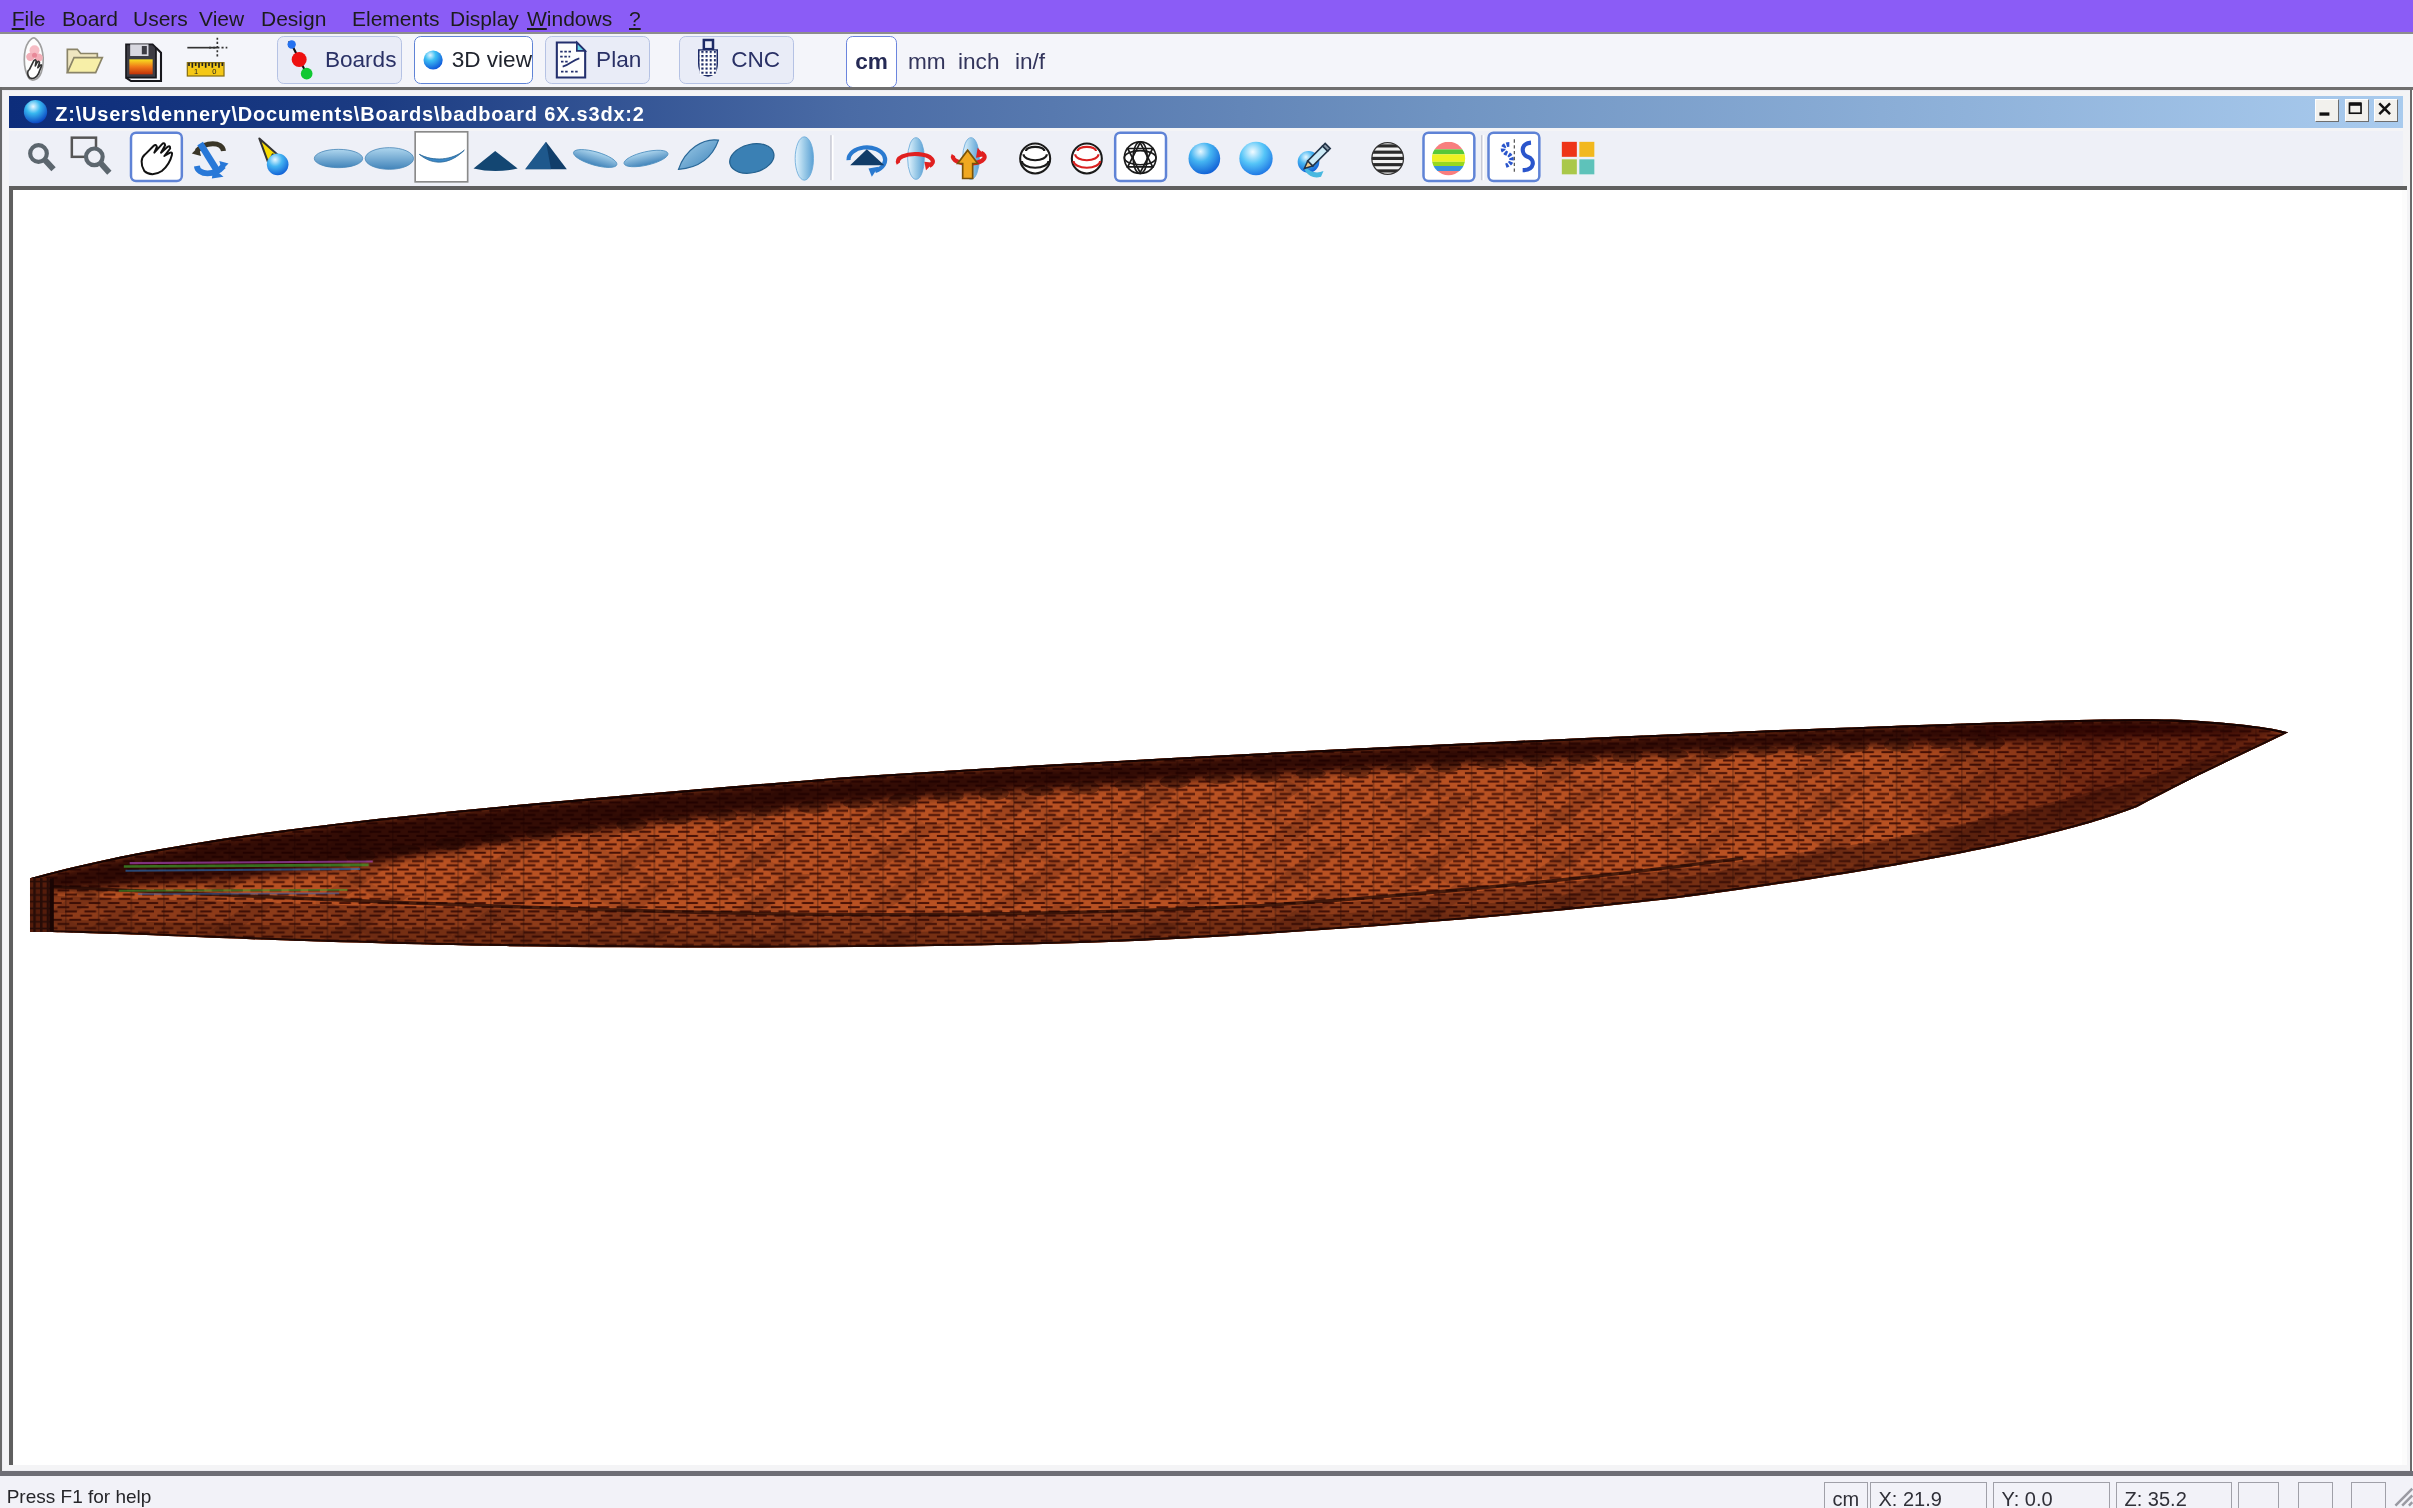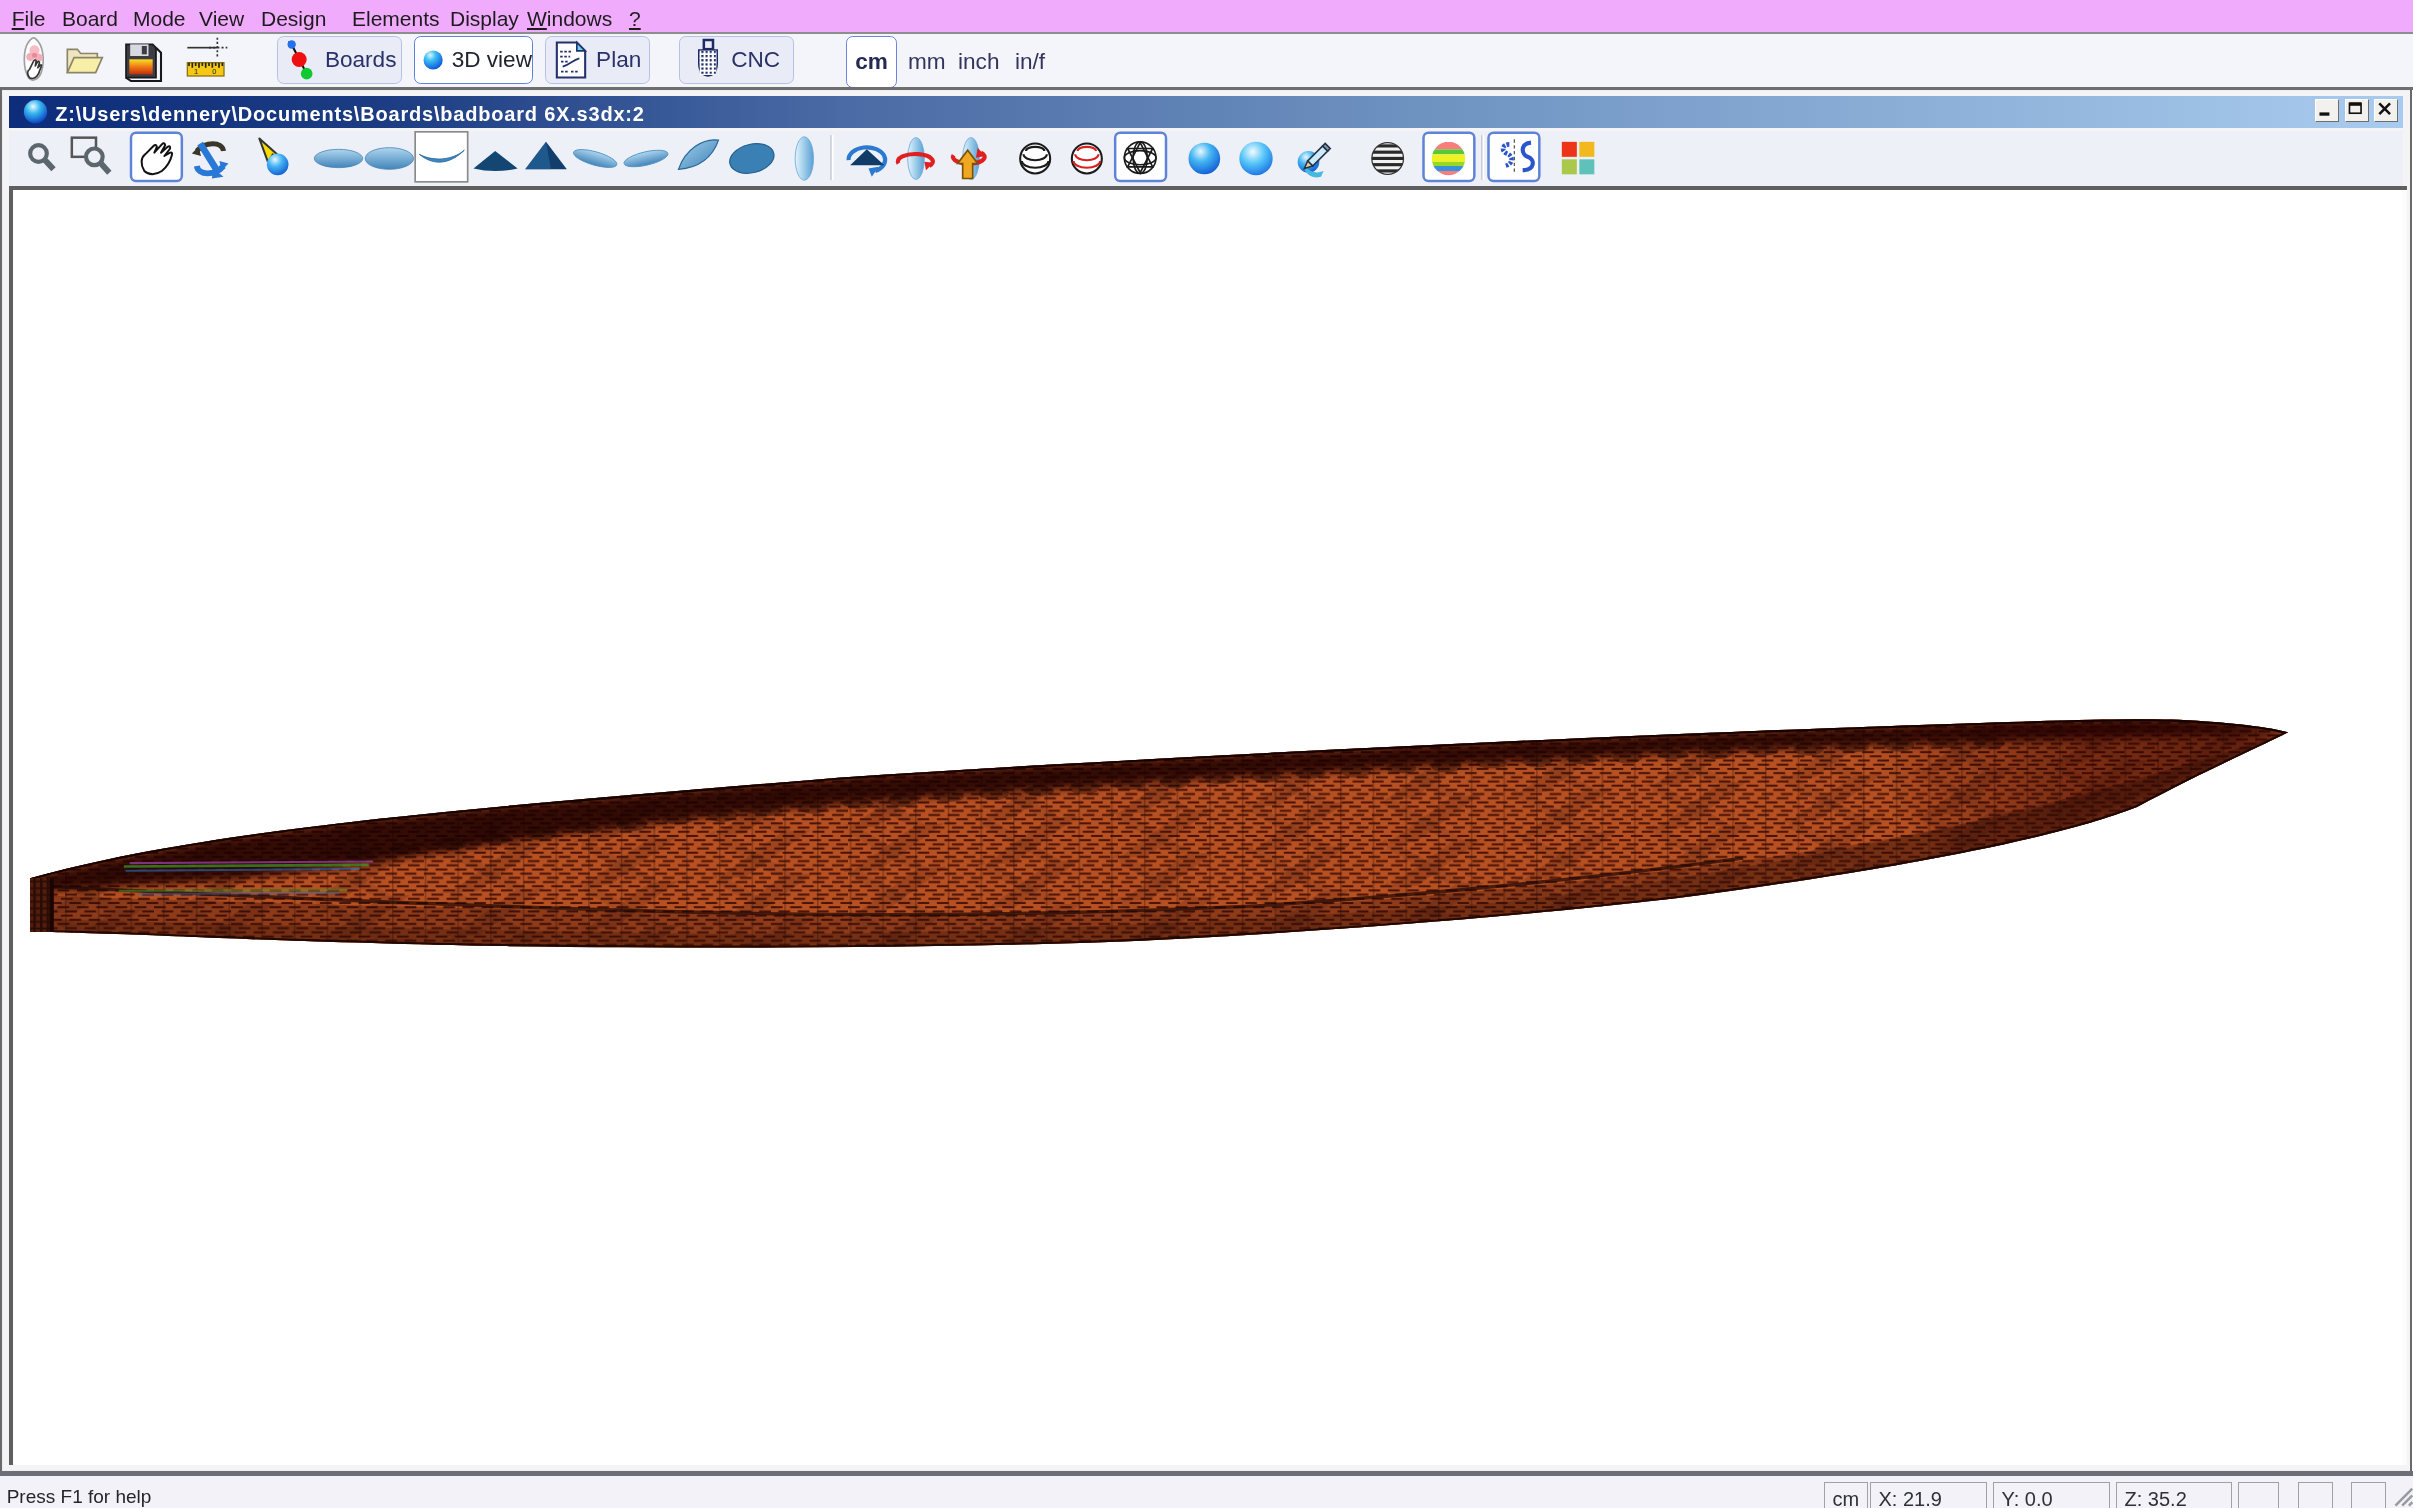--- a/index.html
+++ b/index.html
@@ -1,19 +1,19 @@
 <!DOCTYPE html>
 <html style="font-size:13.4px"><head>
 <meta charset="utf-8">
 <style>
   html,body{margin:0;padding:0;}
   body{width:2413px;height:1508px;overflow:hidden;position:relative;
        font-family:"Liberation Sans",sans-serif;background:#eef0f6;}
   .abs{position:absolute;}
-  #menubar{left:0;top:0;width:2413px;height:42px;background:#f0abfc;}
+  #menubar{left:0;top:0;width:2413px;height:42px;background:#8b5cf6;}
   #menubar span{position:absolute;top:6.7px;font-size:21px;color:#1c1c1c;}
   #menusep{left:0;top:32px;width:2413px;height:1.7px;background:#8d8d8d;}
   #toolbar1{left:0;top:34px;width:2413px;height:54px;background:#f4f5fa;}
   .tbtn{position:absolute;top:1.7px;height:48px;background:#e9ecf7;
         border:1.7px solid #b5c2e4;border-radius:6.7px;display:flex;
         align-items:center;justify-content:center;gap:8.4px;white-space:nowrap;
         font-size:22.6px;color:#2a3166;box-sizing:border-box;}
   .tbtn.sel{background:#ffffff;border:1.7px solid #5f83d6;color:#20242e;padding-left:8px;}
   #unitcm{position:absolute;left:846px;top:1.7px;width:51px;height:52px;background:#fff;
         border:1.7px solid #6b85de;border-radius:6.7px;display:flex;align-items:center;
@@ -38,21 +38,21 @@
   #statusbar .txt{position:absolute;left:6.7px;top:10px;font-size:19px;color:#26262a;}
   .panel{position:absolute;top:5.9px;height:34px;border:0.8px solid #a0a0a8;
          border-bottom:none;font-size:20px;color:#303038;background:#f2f2f8;box-sizing:border-box;}
   .panel span{position:absolute;left:7.5px;top:5px;white-space:pre;}
 </style>
 </head>
 <body>
 <div id="menubar" class="abs">
   <span style="left:11.7px"><u>F</u>ile</span>
   <span style="left:62px">Board</span>
-  <span style="left:133px">Mode</span>
+  <span style="left:133px">Users</span>
   <span style="left:199px">View</span>
   <span style="left:261px">Design</span>
   <span style="left:352px">Elements</span>
   <span style="left:450px">Display</span>
   <span style="left:527px"><u>W</u>indows</span>
   <span style="left:629px"><u>?</u></span>
 </div>
 <div id="menusep" class="abs"></div>
 
 <div id="toolbar1" class="abs">

